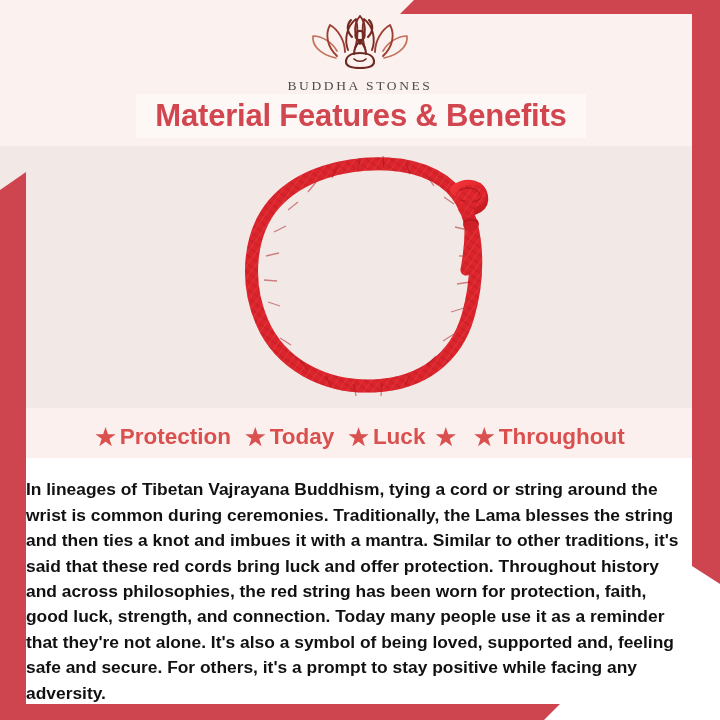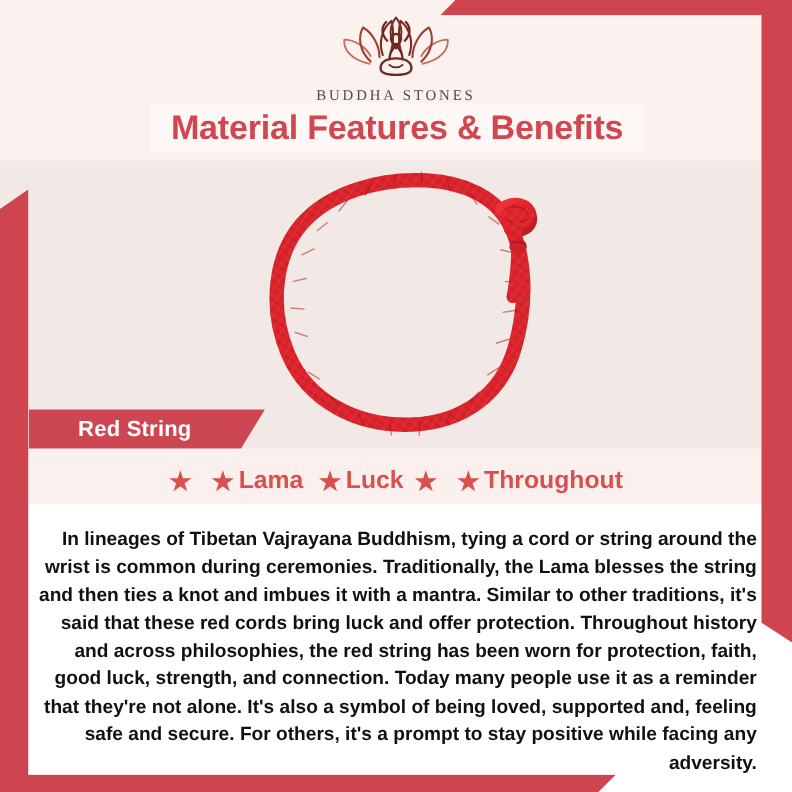--- a/index.html
+++ b/index.html
@@ -172,21 +172,21 @@
   
   .body-text {
     position: absolute;
     left: 26px; top: 460px;
     width: 668px;
     padding: 0 6px 0 0;
     color: #111111;
     font-size: 17.4px;
     font-weight: bold;
     line-height: 25.4px;
-    text-align: right;
+    text-align: left;
     box-sizing: border-box;
   }
 </style>
 </head>
 <body>
 
 <div id="page">
 
   <div class="band-top"></div>
   <div class="band-mid"></div>
@@ -303,31 +303,29 @@
 
         <path d="M240 54 C244 74 242 96 238 118" fill="none" stroke="url(#braid)" stroke-width="11" stroke-linecap="round"></path>
         <path d="M240 54 C244 74 242 96 238 118" fill="none" stroke="#c9202a" stroke-width="11" stroke-linecap="round" opacity="0.25"></path>
 
         <ellipse cx="243" cy="72" rx="8" ry="7" fill="#cf1f27"></ellipse>
         <path d="M236 70 C240 67 246 67 250 71" stroke="#9d1219" stroke-width="1.4" fill="none" opacity="0.65"></path>
       </g>
     </svg>
   </div>
 
-  <div class="ribbon">
-    <span class="ribbon-text">Red String</span>
-  </div>
 
   <div class="keywords">
     <span class="kw">
       <span class="star">★</span>
+      <span>Protection</span>
     </span>
     <span class="kw">
       <span class="star">★</span>
-      <span>Lama</span>
+      <span>Today</span>
     </span>
     <span class="kw tight">
       <span class="star">★</span>
       <span>Luck</span>
     </span>
     <span class="kw tight">
       <span class="star">★</span>
     </span>
     <span class="kw">
       <span class="star">★</span>

